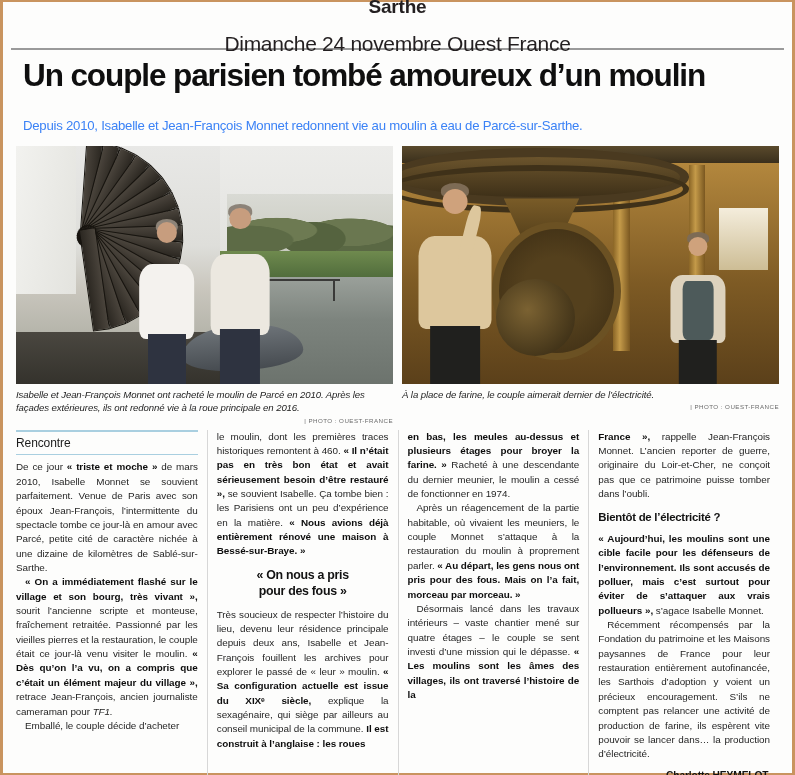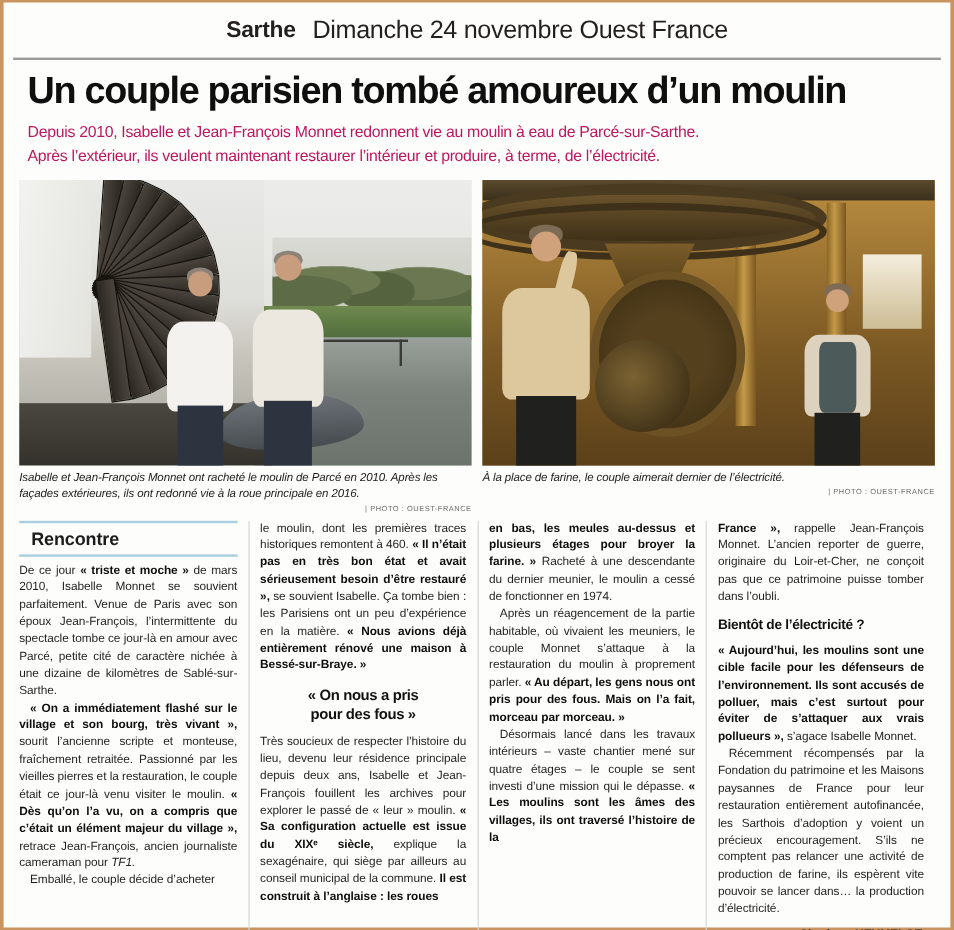--- a/index.html
+++ b/index.html
@@ -21,20 +21,21 @@
   }
 
   
   .masthead{
     height:40px;
     display:flex;
     align-items:center;
     justify-content:center;
     gap:14px;
     padding-top:4px;
+    flex-direction:column;
   }
   .masthead .kicker{
     font-size:19px;font-weight:700;letter-spacing:-.2px;color:#231f20;
   }
   .masthead .dateline{
     font-size:21px;font-weight:400;color:#231f20;letter-spacing:-.3px;
   }
   .rule-top{
     height:2px;background:#9a9a9a;margin:2px 8px 0 8px;
   }
@@ -44,25 +45,25 @@
   h1.headline{
     margin:0;
     font-size:31.5px;
     font-weight:700;
     letter-spacing:-1.1px;
     line-height:1.08;
     color:#0f0f0f;
     white-space:nowrap;
   }
   .standfirst{
-    margin-top:8px;
+    margin-top:24px;
     font-size:13.2px;
     line-height:1.52;
     letter-spacing:-.25px;
-    color:#be185d;
+    color:#3b82f6;
   }
   .standfirst div{white-space:nowrap;}
 
   
   .photos{
     display:flex;
     gap:9px;
     padding:10px 13px 0 13px;
   }
   .photo-col{flex:1;min-width:0;}
@@ -190,21 +191,21 @@
     line-height:1.45;
     color:#1f1f1f;
     text-align:justify;
     letter-spacing:-.05px;
   }
   .col + .col{border-left:1px solid #d7d7d7;padding-left:9px;}
   .col p{margin:0 0 0 0;text-indent:9px;}
   .col p.noind{text-indent:0;}
   .sec-rule-top{height:2px;background:#a9cfe0;margin-bottom:3px;}
   .sec-rule-bot{height:1.5px;background:#a9cfe0;margin:2px 0 5px 0;}
-  .sec-label{font-size:15px;font-weight:700;color:#1c1c1c;letter-spacing:-.1px;margin-left:10px;}
+  .sec-label{font-size:12px;font-weight:400;color:#1c1c1c;letter-spacing:-.1px;}
   .pullquote{
     text-align:center;
     font-size:12.4px;
     font-weight:700;
     line-height:1.28;
     color:#121212;
     padding:9px 2px 8px 2px;
     letter-spacing:-.3px;
   }
   .subhead{
@@ -234,21 +235,20 @@
   <div class="masthead">
     <span class="kicker">Sarthe</span>
     <span class="dateline">Dimanche 24 novembre Ouest France</span>
   </div>
   <div class="rule-top"></div>
 
   <div class="headline-wrap">
     <h1 class="headline">Un couple parisien tombé amoureux d’un moulin</h1>
     <div class="standfirst">
       <div>Depuis 2010, Isabelle et Jean-François Monnet redonnent vie au moulin à eau de Parcé-sur-Sarthe.</div>
-      <div>Après l’extérieur, ils veulent maintenant restaurer l’intérieur et produire, à terme, de l’électricité.</div>
     </div>
   </div>
 
   <div class="photos">
 
     <div class="photo-col">
       <div class="photo ph1">
         <div class="sky"></div>
         <div class="trees"></div>
         <div class="grass"></div>

